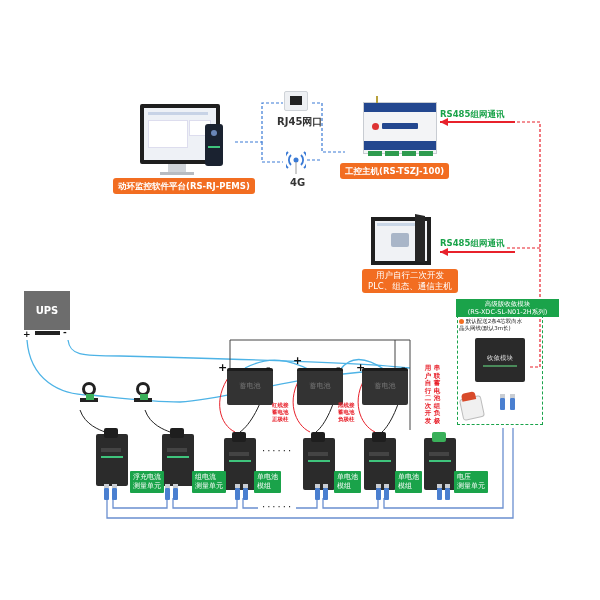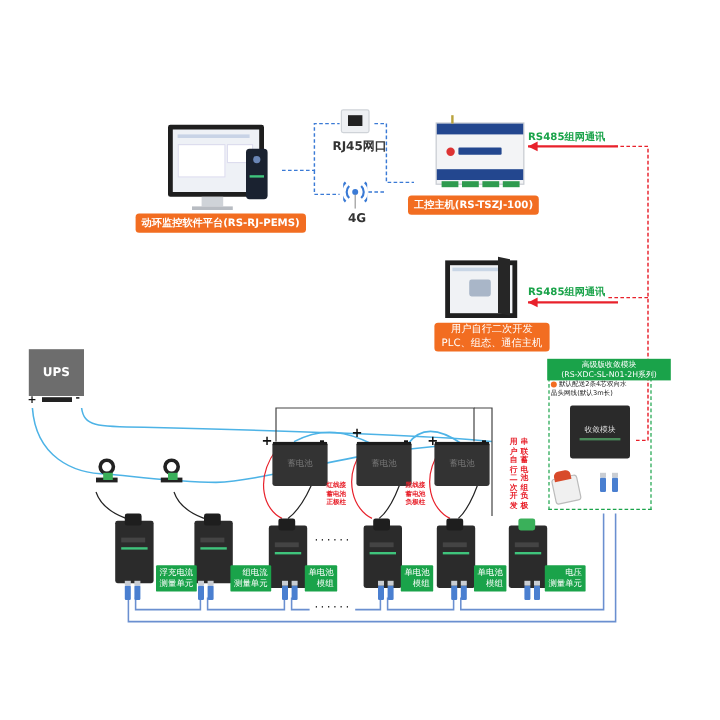--- a/index.html
+++ b/index.html
@@ -1,19 +1,19 @@
 <!DOCTYPE html>
 <html><head>
 <meta charset="utf-8">
 <style>
   html,body{margin:0;padding:0;background:#fff;}
   body{width:600px;height:600px;position:relative;overflow:hidden;font-family:"DejaVu Sans",sans-serif;}
   .abs{position:absolute;}
   .orange-tag{position:absolute;background:#f26d21;color:#fff;font-size:8.5px;font-weight:bold;padding:2px 5px;border-radius:3px;white-space:nowrap;line-height:12px;}
-  .green-tag{position:absolute;background:#1aa34a;color:#fff;font-size:7px;line-height:9px;text-align:right;padding:2px 3px;border-radius:1px;white-space:nowrap;}
+  .green-tag{position:absolute;background:#1aa34a;color:#fff;font-size:7px;line-height:9px;text-align:left;padding:2px 3px;border-radius:1px;white-space:nowrap;}
   .rs485{position:absolute;color:#1aa34a;font-size:8.5px;font-weight:bold;white-space:nowrap;}
   .small-label{position:absolute;font-size:10px;color:#333;white-space:nowrap;font-weight:bold;}
   .red-vert{position:absolute;color:#e8212b;font-size:6.5px;line-height:7.5px;width:8px;text-align:center;font-weight:bold;}
   .red-note{position:absolute;color:#e8212b;font-size:5.5px;line-height:7px;text-align:center;font-weight:bold;}
   .battery{position:absolute;width:46px;height:34px;background:#333;border-top:3px solid #1c1c1c;border-radius:2px;}
   .battery span{position:absolute;left:0;right:0;top:10px;text-align:center;color:#777;font-size:7px;}
   .pole{position:absolute;font-size:11px;font-weight:bold;color:#111;}
   .module{position:absolute;width:32px;height:52px;background:#2b2b2b;border-radius:2px;}
   .module .stripe{position:absolute;left:5px;right:5px;top:22px;height:2px;background:#3fc47c;}
   .module .plate{position:absolute;left:8px;top:-6px;width:14px;height:10px;background:#1e1e1e;border-radius:2px;}

